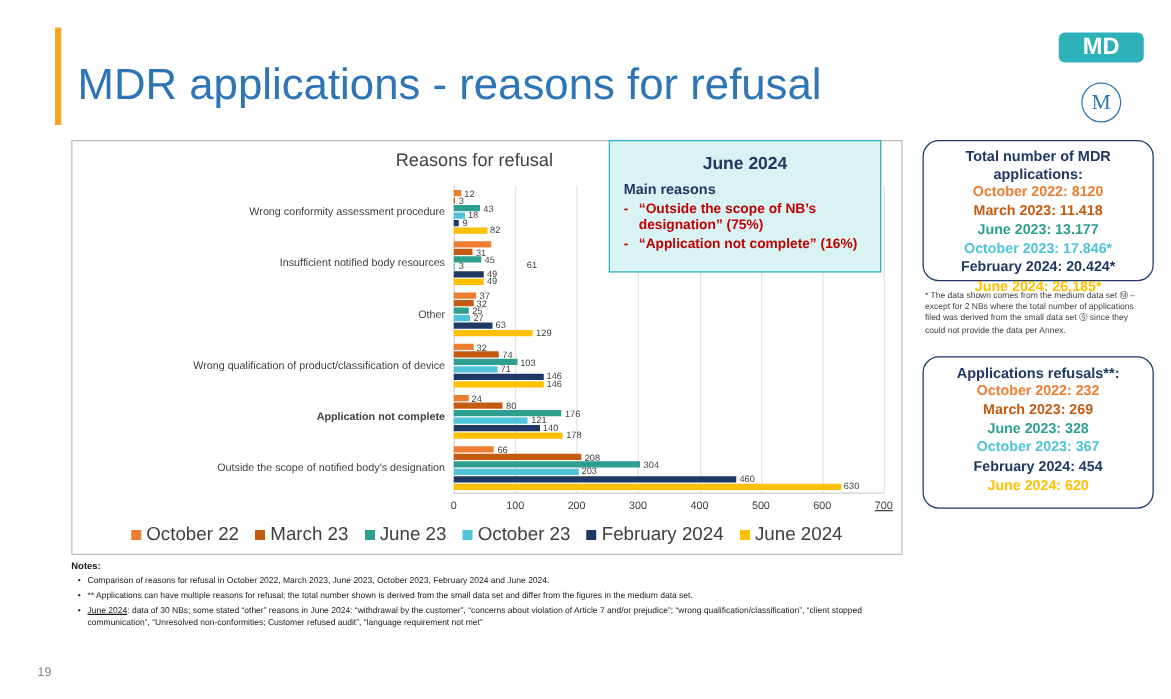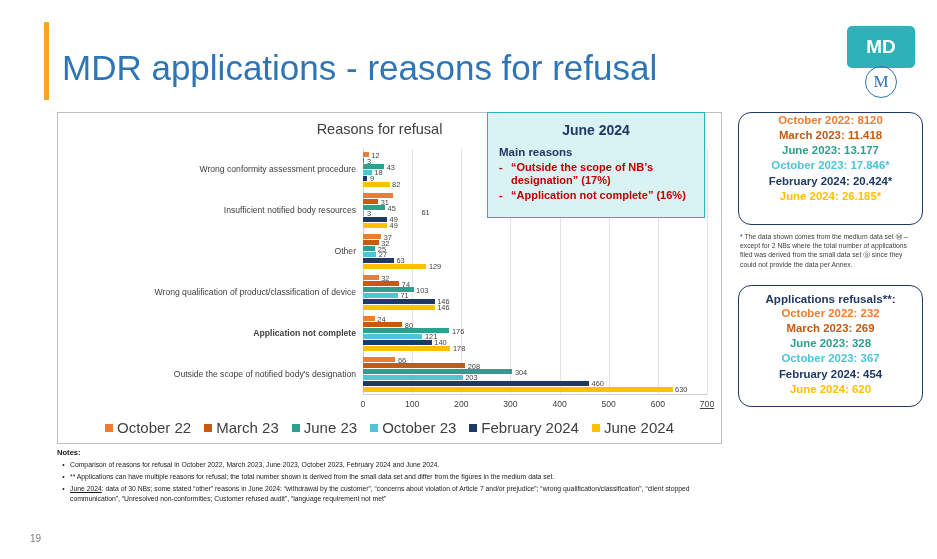--- a/index.html
+++ b/index.html
@@ -14,21 +14,21 @@
   .accent-bar{
     position:absolute; left:44px; top:22px; width:5px; height:78px;
     background:#f5a623;
   }
   .slide-title{
     position:absolute; left:62px; top:48px;
     font-size:35px; color:#2e75b6; font-weight:400; letter-spacing:0px;
     white-space:nowrap;
   }
   .md-badge{
-    position:absolute; right:22px; top:26px; width:68px; height:42px;
+    position:absolute; right:22px; top:26px; width:68px; height:24px;
     background:#2eb1b8; border-radius:5px;
     color:#fff; font-weight:bold; font-size:19px;
     display:flex; align-items:center; justify-content:center;
   }
   .m-circle{
     position:absolute; right:40px; top:66px;
     width:30px; height:30px; border-radius:50%;
     border:1.6px solid #2e75b6; color:#2e75b6;
     font-size:17px; display:flex; align-items:center; justify-content:center;
     font-family:"Liberation Serif", serif;
@@ -277,29 +277,30 @@
         <span>June 2024</span>
       </div>
     </div>
 </div>
 
 <div class="callout">
   <div class="callout-title">June 2024</div>
   <div class="callout-sub">Main reasons</div>
   <div class="callout-li">
     <span class="dash">-</span>
-    <span>“Outside the scope of NB’s designation” (17%)</span>
+    <span>“Outside the scope of NB’s designation” (75%)</span>
   </div>
   <div class="callout-li">
     <span class="dash">-</span>
     <span>“Application not complete” (16%)</span>
   </div>
 </div>
 
 <div class="box box-apps">
+  <div class="box-h">Total number of MDR applications:</div>
   <div id="apps-rows">
       <div class="box-line" style="color: rgb(237, 125, 49);">October 2022: 8120</div>
       <div class="box-line" style="color: rgb(197, 90, 17);">March 2023: 11.418</div>
       <div class="box-line" style="color: rgb(46, 158, 143);">June 2023: 13.177</div>
       <div class="box-line" style="color: rgb(78, 195, 217);">October 2023: 17.846*</div>
       <div class="box-line" style="color: rgb(31, 56, 100);">February 2024: 20.424*</div>
       <div class="box-line" style="color: rgb(255, 192, 0);">June 2024: 26.185*</div>
     </div>
 </div>
 

